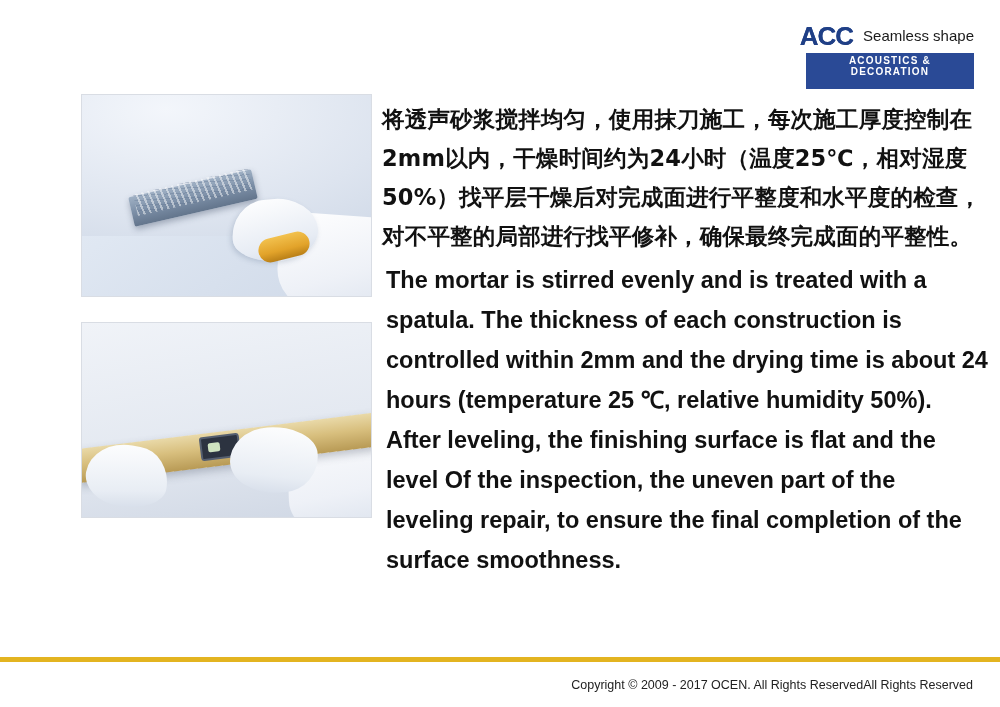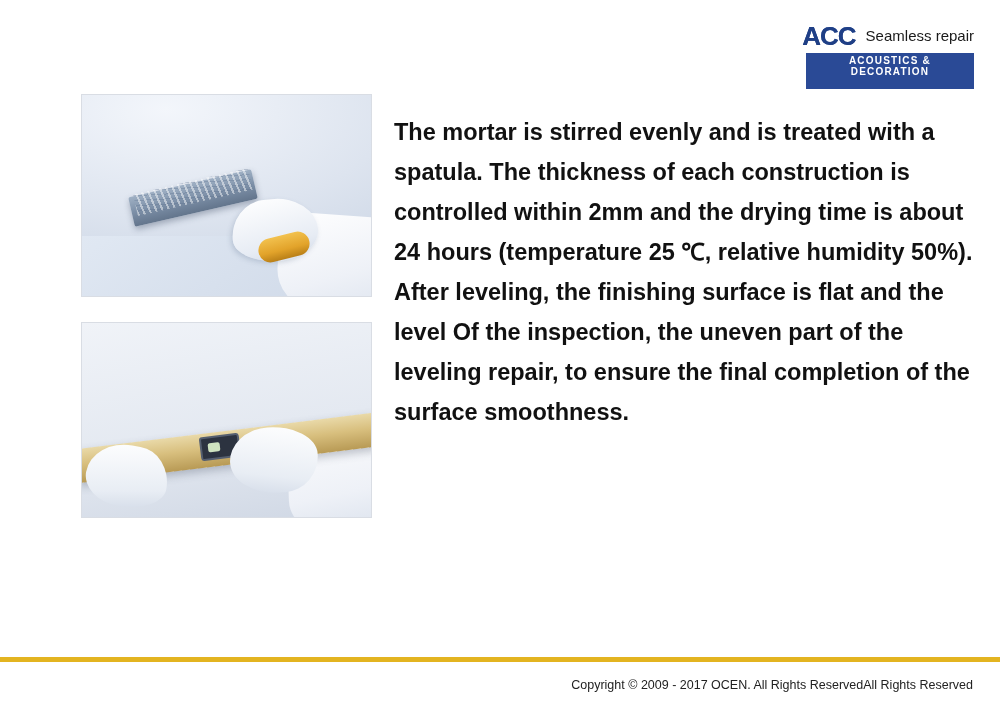--- a/index.html
+++ b/index.html
@@ -237,21 +237,21 @@
     color: #111111;
     margin: 0 0 1px 0;
     letter-spacing: 0.2px;
   }
   .para-en {
     font-family: "Liberation Sans", sans-serif;
     font-weight: bold;
     font-size: 23.5px;
     line-height: 40px;
     color: #111111;
-    margin: 12px;
+    margin: 4px;
   }
 
   
   .footer-rule {
     position: absolute;
     left: 0;
     top: 657px;
     width: 1000px;
     height: 5px;
     background: #e3b420;
@@ -266,21 +266,21 @@
   }
 </style>
 </head>
 <body>
 
 <div class="slide">
 
   <div class="logo-block">
     <div class="logo-row">
       <span class="logo-mark">ACC</span>
-      <span class="logo-tagline">Seamless repair</span>
+      <span class="logo-tagline">Seamless shape</span>
     </div>
     <div class="logo-sub">ACOUSTICS &amp; DECORATION</div>
   </div>
 
   <div class="photo" id="photo-trowel">
     <div class="ceiling-shadow"></div>
     <div class="trowel-blade"></div>
     <div class="trowel-texture"></div>
     <div class="sleeve"></div>
     <div class="glove"></div>
@@ -290,19 +290,20 @@
   <div class="photo" id="photo-level">
     <div class="wall-bg"></div>
     <div class="sleeve-right"></div>
     <div class="level-bar"></div>
     <div class="level-vial"></div>
     <div class="glove-left"></div>
     <div class="glove-right"></div>
   </div>
 
   <div class="text-block">
+    <p class="para-cn">将透声砂浆搅拌均匀，使用抹刀施工，每次施工厚度控制在2mm以内，干燥时间约为24小时（温度25℃，相对湿度50%）找平层干燥后对完成面进行平整度和水平度的检查，对不平整的局部进行找平修补，确保最终完成面的平整性。</p>
     <p class="para-en">The mortar is stirred evenly and is treated with a spatula. The thickness of each construction is controlled within 2mm and the drying time is about 24 hours (temperature 25 ℃, relative humidity 50%). After leveling, the finishing surface is flat and  the level Of the inspection, the uneven part of the leveling repair, to ensure the final completion of the surface smoothness.</p>
   </div>
 
   <div class="footer-rule"></div>
   <div class="footer-text">Copyright © 2009 - 2017 OCEN. All Rights ReservedAll Rights Reserved</div>
 
 </div>
 
 </body></html>

